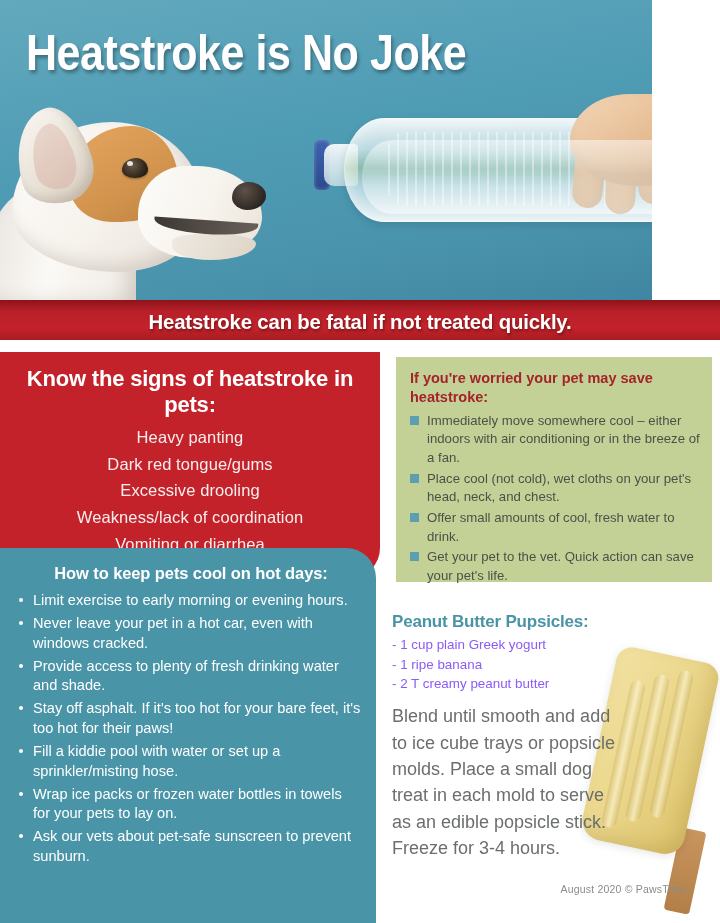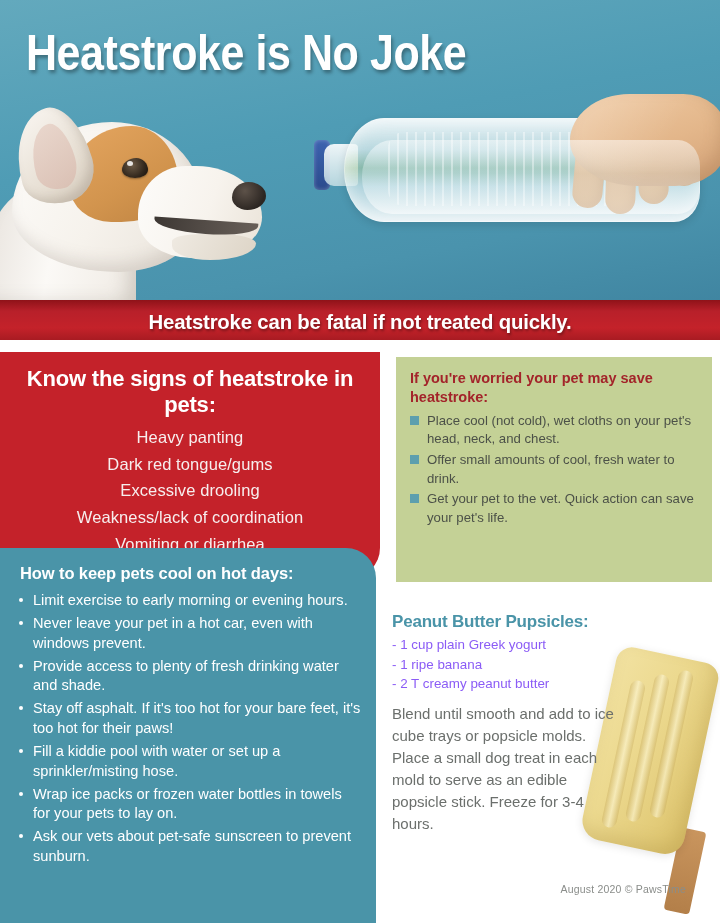--- a/index.html
+++ b/index.html
@@ -7,21 +7,21 @@
   body {
     font-family:"Liberation Sans", sans-serif;
     background:#ffffff;
     position:relative;
     overflow:hidden;
   }
   .page { position:relative; width:720px; height:923px; background:#fff; overflow:hidden; }
 
   
   .hero {
-    position:absolute; left:0; top:0; width:720px; height:310px;
+    position:absolute; left:0; top:0; width:652px; height:310px;
     background:linear-gradient(170deg,#63a9bd 0%,#4f9cb5 42%,#4a93ad 75%,#3f84a0 100%);
     overflow:hidden;
   }
   .hero-title {
     position:absolute; left:26px; top:28px;
     font-size:50px; line-height:1;
     font-weight:bold;
     color:#ffffff;
     letter-spacing:-0.5px;
     transform:scaleX(0.86);
@@ -214,21 +214,21 @@
   
   .teal-panel {
     position:absolute; left:0; top:548px; width:376px; height:375px;
     background:#4a94a8;
     border-top-right-radius:30px;
     z-index:4;
     padding:14px 14px 10px 12px;
   }
   .teal-title {
     color:#ffffff; font-size:16.5px; font-weight:bold;
-    letter-spacing:-0.1px; margin:2px 0 8px 8px;
+    letter-spacing:-0.1px; margin:2px 0 8px 8px;text-align:center;
   }
   .teal-list { list-style:none; }
   .teal-list li {
     position:relative; padding-left:21px;
     color:#ffffff; font-size:14.6px; line-height:1.36;
     margin-bottom:3px;
   }
   .teal-list li .dot {
     position:absolute; left:7px; top:7px; width:4px; height:4px;
     background:#ffffff; border-radius:50%;
@@ -237,21 +237,21 @@
   
   .recipe {
     position:absolute; left:392px; top:612px; width:230px; z-index:5;
   }
   .recipe-title {
     color:#4a94a8; font-size:17px; font-weight:bold; letter-spacing:-0.2px;
     margin-bottom:3px;
   }
   .ingredients { list-style:none; margin-bottom:9px; }
   .ingredients li { color:#8b5cf6; font-size:13.4px; line-height:1.47; }
-  .recipe-body { color:#6b6f6c; font-size:15px; line-height:1.47; }
+  .recipe-body { color:#6b6f6c; font-size:18px; line-height:1.47; }
 
   
   .popsicle { position:absolute; left:596px; top:653px; width:118px; height:250px; z-index:3; }
   .pop-stick {
     position:absolute; left:76px; top:176px; width:26px; height:84px;
     background:linear-gradient(180deg,#c9955e,#b37f49);
     border-radius:4px; transform:rotate(12deg);
   }
   .pop-body {
     position:absolute; left:2px; top:0px; width:104px; height:196px;
@@ -331,20 +331,24 @@
       <li>Vomiting or diarrhea</li>
       <li>Rapid heartbeat</li>
     </ul>
   </div>
 
   <div class="green-panel">
     <div class="green-title">If you're worried your pet may save heatstroke:</div>
     <ul class="green-list">
       <li>
         <span class="sq"></span>
+        <span>Immediately move somewhere cool – either indoors with air conditioning or in the breeze of a fan.</span>
+      </li>
+      <li>
+        <span class="sq"></span>
         <span>Place cool (not cold), wet cloths on your pet's head, neck, and chest.</span>
       </li>
       <li>
         <span class="sq"></span>
         <span>Offer small amounts of cool, fresh water to drink.</span>
       </li>
       <li>
         <span class="sq"></span>
         <span>Get your pet to the vet. Quick action can save your pet's life.</span>
       </li>
@@ -353,21 +357,21 @@
 
   <div class="teal-panel">
     <div class="teal-title">How to keep pets cool on hot days:</div>
     <ul class="teal-list">
       <li>
         <span class="dot"></span>
         <span>Limit exercise to early morning or evening hours.</span>
       </li>
       <li>
         <span class="dot"></span>
-        <span>Never leave your pet in a hot car, even with windows prevent.</span>
+        <span>Never leave your pet in a hot car, even with windows cracked.</span>
       </li>
       <li>
         <span class="dot"></span>
         <span>Provide access to plenty of fresh drinking water and shade.</span>
       </li>
       <li>
         <span class="dot"></span>
         <span>Stay off asphalt. If it's too hot for your bare feet, it's too hot for their paws!</span>
       </li>
       <li>

